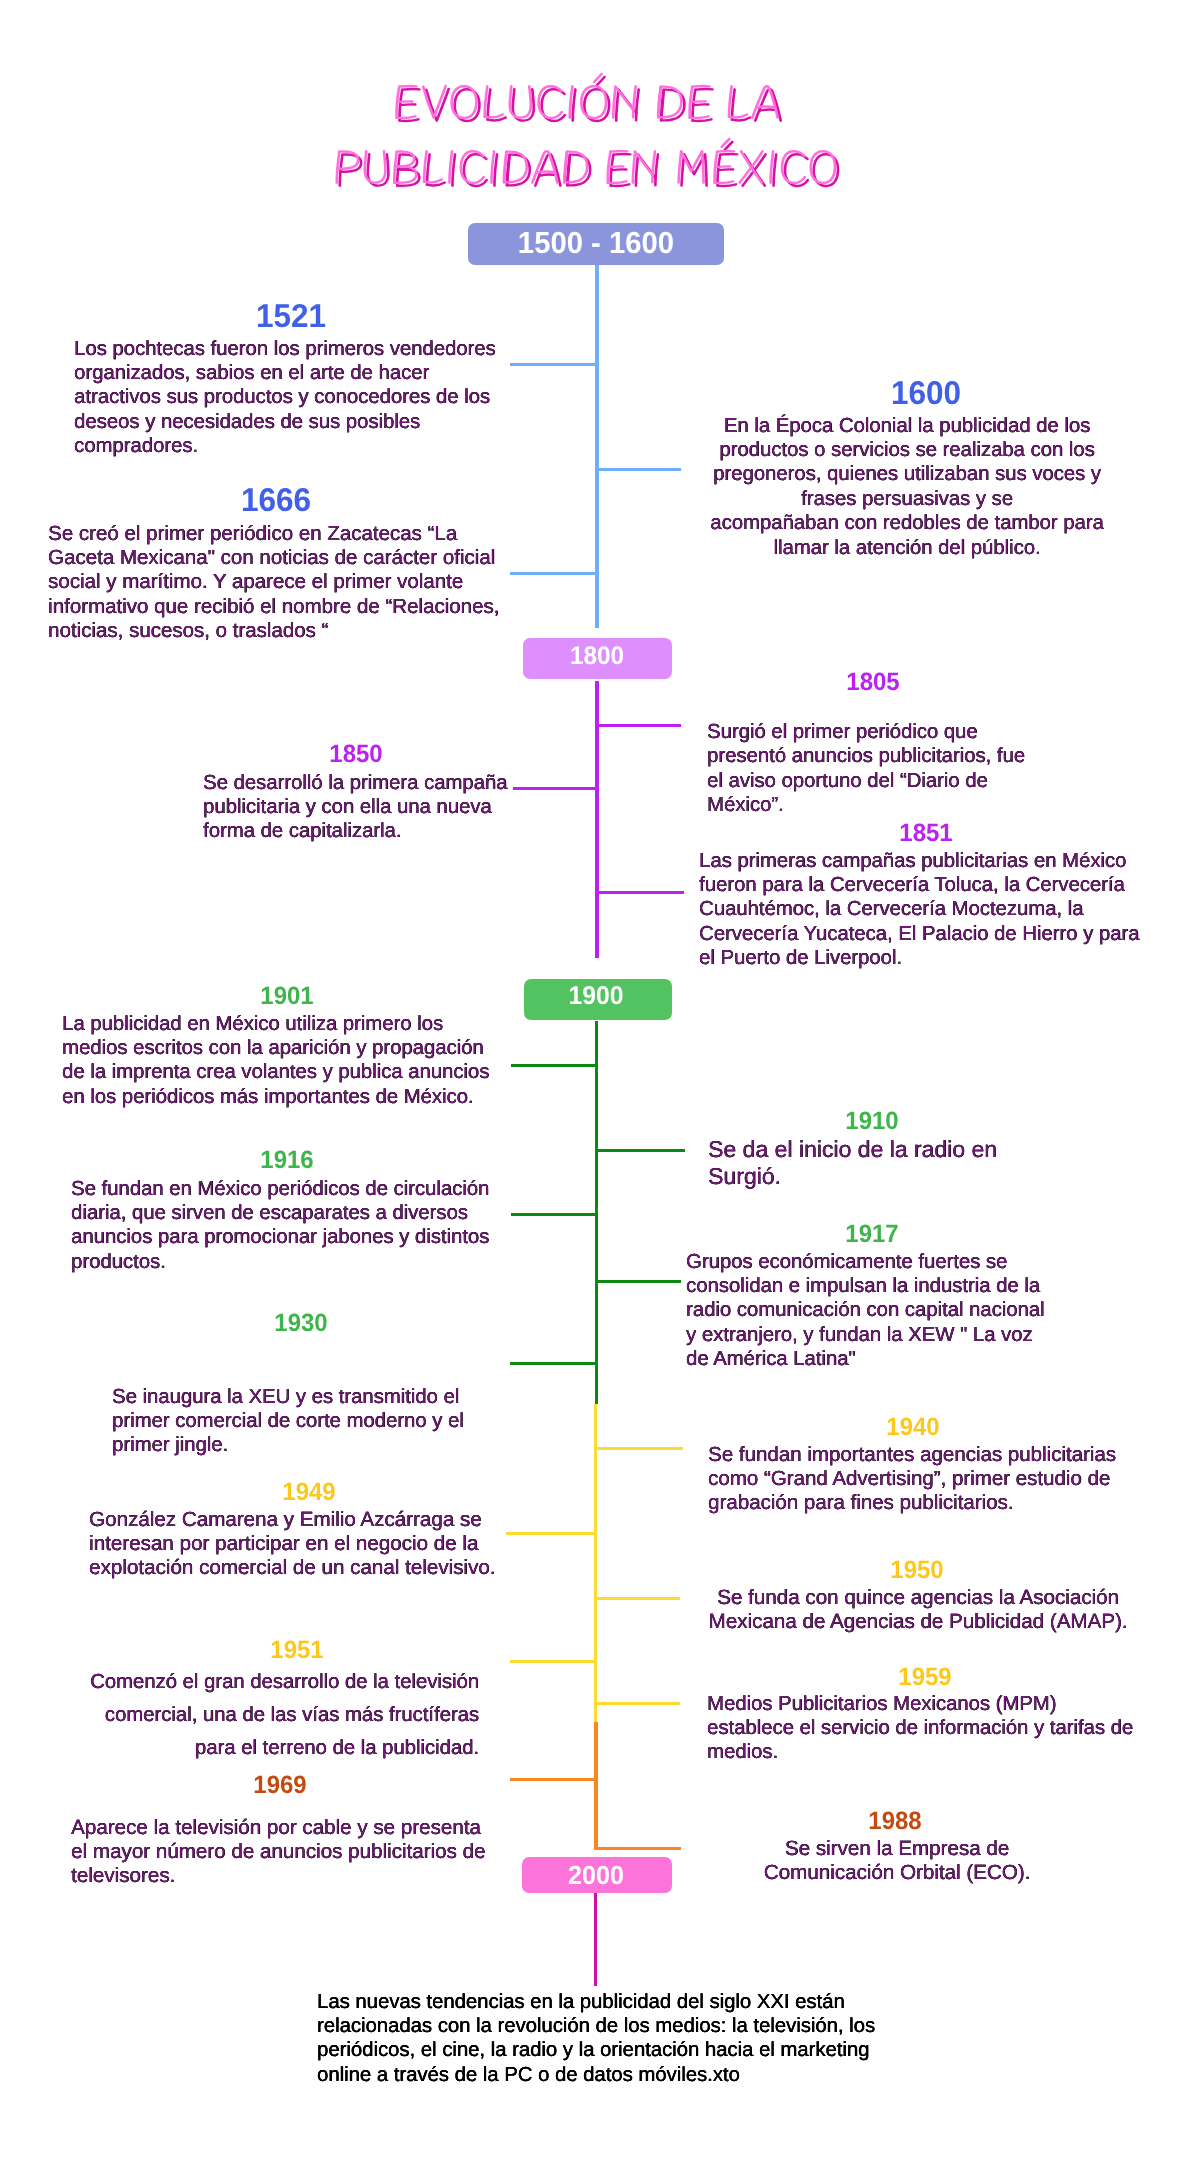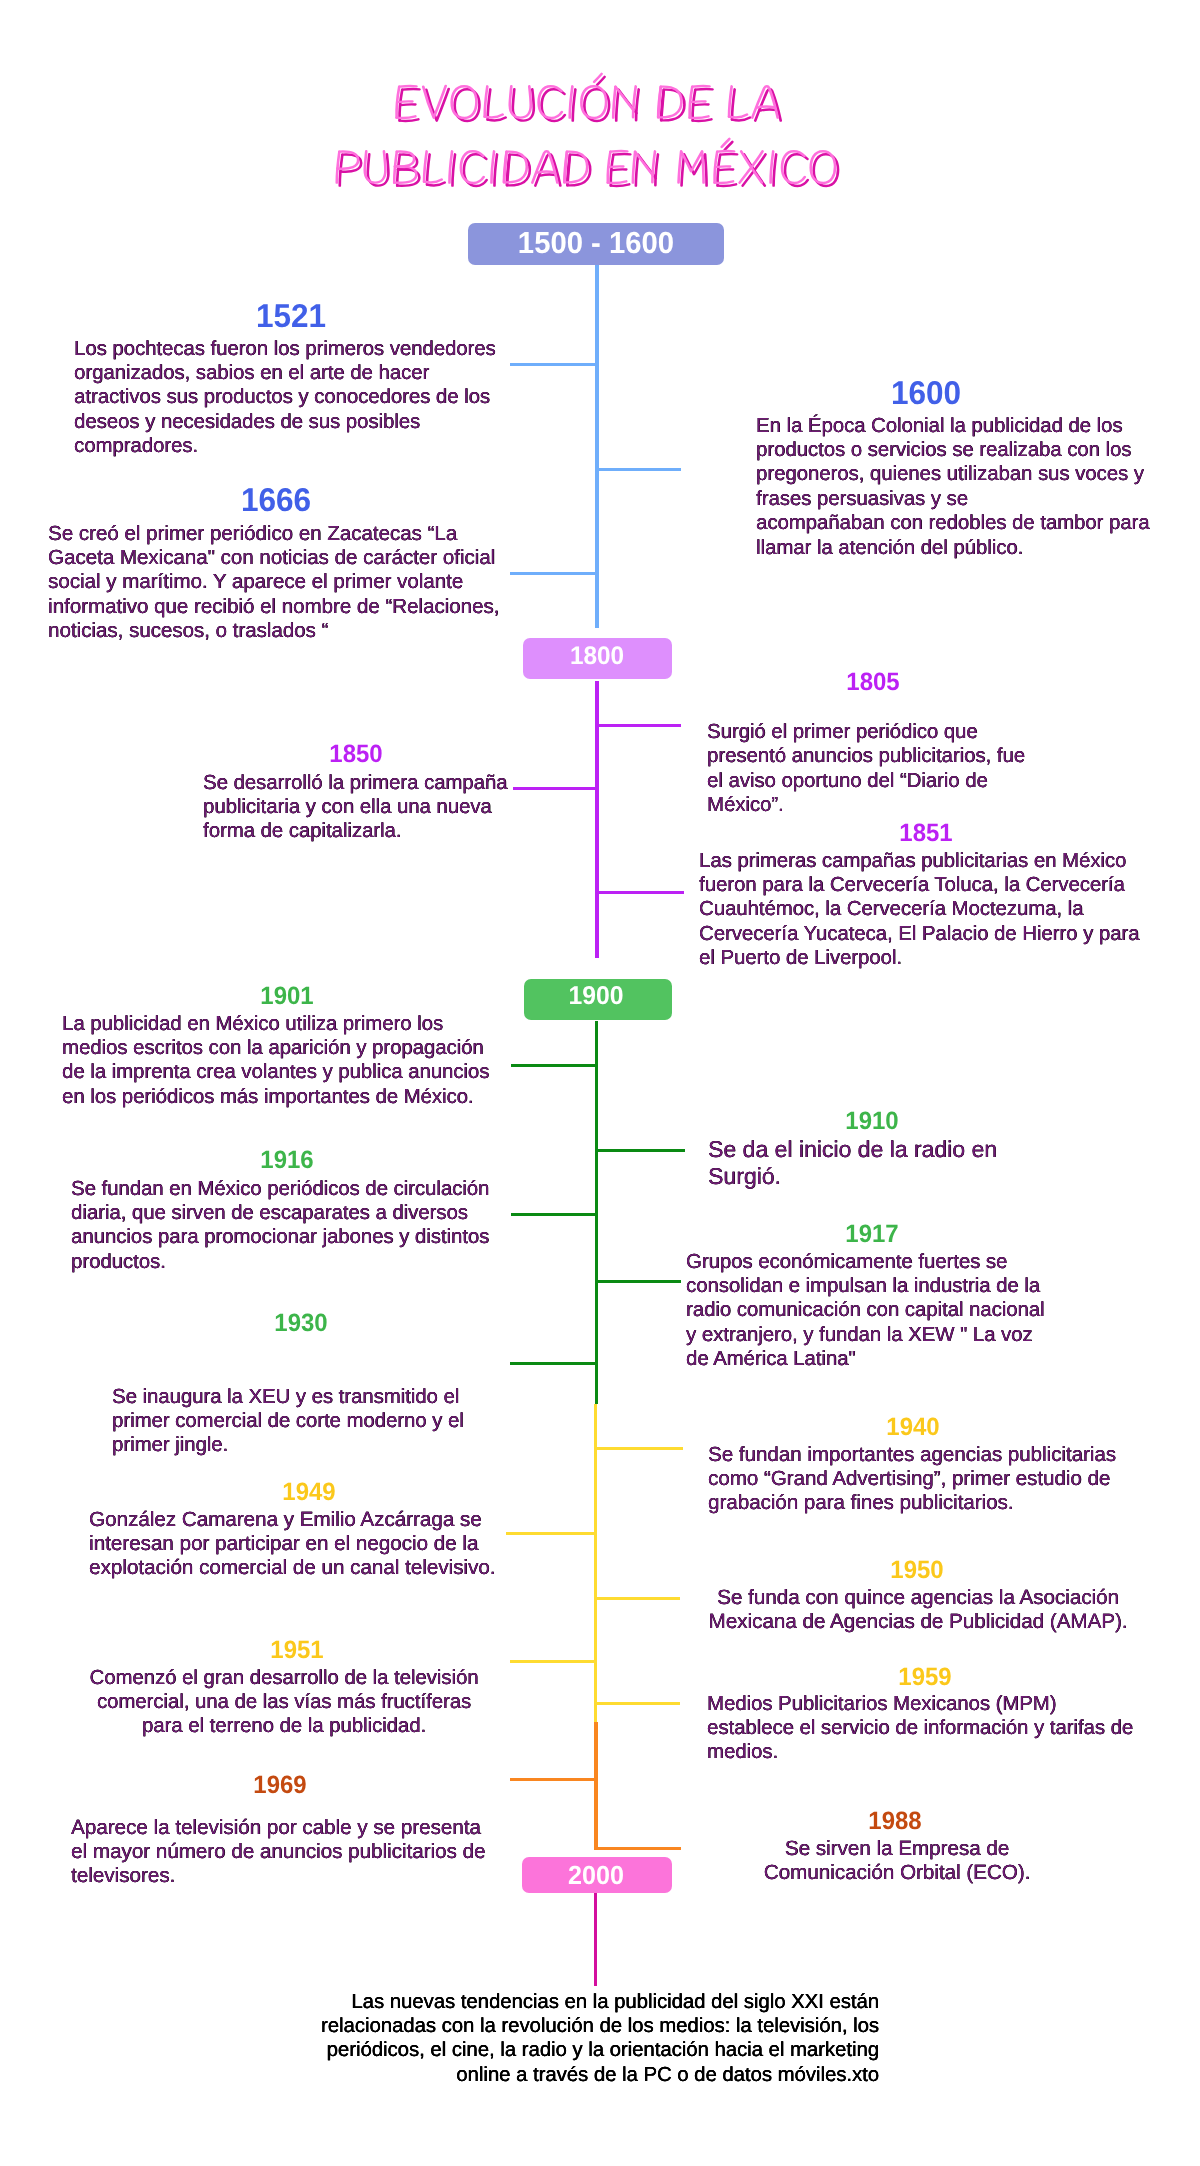--- a/index.html
+++ b/index.html
@@ -20,21 +20,21 @@
              white-space:nowrap;transform:translateX(-50%) scaleX(0.96);}
 
   .entry{position:absolute;}
   .entry .yr{font-weight:bold;line-height:1;position:absolute;white-space:nowrap;
              transform:translateX(-50%) scaleX(0.955);}
   .entry .bd{font-size:20.3px;line-height:24.4px;color:#701a75;margin:0;
              white-space:pre-line;position:absolute;
              text-shadow:0 0 0.45px #000,0.35px 0 0.2px #000;}
 
   .footer{position:absolute;font-size:20.3px;line-height:24.4px;color:#000000;
-          text-align:right;text-shadow:0 0 0.45px #000,0.35px 0 0.2px #000;}
+          text-align:left;text-shadow:0 0 0.45px #000,0.35px 0 0.2px #000;}
 </style>
 </head>
 <body>
 
 <div id="stage">
 
   <svg id="title-svg" viewBox="0 0 1200 220">
     <title>EVOLUCIÓN DE LA PUBLICIDAD EN MÉXICO</title>
     <g id="title-glyphs" fill="none" stroke-linecap="round" stroke-linejoin="round">
         <g stroke="#D910A5" stroke-width="7.08" transform="translate(3,3)">
@@ -208,21 +208,21 @@
       <div class="era" style="left: 522px; top: 1857px; width: 150px; height: 36px; background: rgb(252, 116, 218);"></div>
       <span class="era-label" style="font-size: 26.2px; left: 595.8px; top: 1861.71px;">2000</span>
     </div>
   <div id="entries">
       <div class="entry" style="left: 0px; top: 0px; width: 1200px; height: 0px;">
         <div class="yr" style="color: rgb(65, 96, 232); left: 291px; font-size: 33px; top: 298.769px;">1521</div>
         <p class="bd" style="text-align: left; left: 74px; width: 424px; font-size: 20.3px; line-height: 24.4px; top: 336.545px;">Los pochtecas fueron los primeros vendedores organizados, sabios en el arte de hacer atractivos sus productos y conocedores de los deseos y necesidades de sus posibles compradores.</p>
       </div>
       <div class="entry" style="left: 0px; top: 0px; width: 1200px; height: 0px;">
         <div class="yr" style="color: rgb(65, 96, 232); left: 926px; font-size: 33px; top: 375.769px;">1600</div>
-        <p class="bd" style="text-align: left; left: 708px; width: 398px; font-size: 20.3px; line-height: 24.4px; top: 413.545px; margin-left: 48px;">En la Época Colonial la publicidad de los productos o servicios se realizaba con los pregoneros, quienes utilizaban sus voces y frases persuasivas y se
+        <p class="bd" style="text-align: center; left: 708px; width: 398px; font-size: 20.3px; line-height: 24.4px; top: 413.545px;">En la Época Colonial la publicidad de los productos o servicios se realizaba con los pregoneros, quienes utilizaban sus voces y frases persuasivas y se
 acompañaban con redobles de tambor para llamar la atención del público.</p>
       </div>
       <div class="entry" style="left: 0px; top: 0px; width: 1200px; height: 0px;">
         <div class="yr" style="color: rgb(65, 96, 232); left: 276px; font-size: 33px; top: 482.769px;">1666</div>
         <p class="bd" style="text-align: left; left: 48px; width: 456px; font-size: 20.5px; line-height: 24.4px; top: 521.601px;">Se creó el primer periódico en Zacatecas “La Gaceta Mexicana" con noticias de carácter oficial social y marítimo. Y aparece el primer volante informativo que recibió el nombre de “Relaciones, noticias, sucesos, o traslados “</p>
       </div>
       <div class="entry" style="left: 0px; top: 0px; width: 1200px; height: 0px;">
         <div class="yr" style="color: rgb(188, 33, 244); left: 873px; font-size: 25.1px; top: 670.022px;">1805</div>
         <p class="bd" style="text-align: left; left: 707px; width: 324px; font-size: 20.3px; line-height: 24.4px; top: 720px;">Surgió el primer periódico que presentó anuncios publicitarios, fue el aviso oportuno del “Diario de México”.</p>
       </div>
@@ -261,21 +261,21 @@
       <div class="entry" style="left: 0px; top: 0px; width: 1200px; height: 0px;">
         <div class="yr" style="color: rgb(251, 200, 27); left: 309px; font-size: 25.1px; top: 1480.02px;">1949</div>
         <p class="bd" style="text-align: left; left: 89px; width: 412px; font-size: 20.6px; line-height: 24.4px; top: 1507.63px;">González Camarena y Emilio Azcárraga se interesan por participar en el negocio de la explotación comercial de un canal televisivo.</p>
       </div>
       <div class="entry" style="left: 0px; top: 0px; width: 1200px; height: 0px;">
         <div class="yr" style="color: rgb(251, 200, 27); left: 917px; font-size: 25.1px; top: 1558.02px;">1950</div>
         <p class="bd" style="text-align: center; left: 708px; width: 420px; font-size: 20.6px; line-height: 24.4px; top: 1585.63px;">Se funda con quince agencias la Asociación Mexicana de Agencias de Publicidad (AMAP).</p>
       </div>
       <div class="entry" style="left: 0px; top: 0px; width: 1200px; height: 0px;">
         <div class="yr" style="color: rgb(251, 200, 27); left: 297px; font-size: 25.1px; top: 1638.02px;">1951</div>
-        <p class="bd" style="text-align: center; left: 89px; width: 390px; font-size: 20.3px; line-height: 24px; top: 1665.54px;">Comenzó el gran desarrollo de la televisión comercial, una de las vías más fructíferas para el terreno de la publicidad.</p>
+        <p class="bd" style="text-align: right; left: 89px; width: 390px; font-size: 20.3px; line-height: 33px; top: 1665.54px;">Comenzó el gran desarrollo de la televisión comercial, una de las vías más fructíferas para el terreno de la publicidad.</p>
       </div>
       <div class="entry" style="left: 0px; top: 0px; width: 1200px; height: 0px;">
         <div class="yr" style="color: rgb(251, 200, 27); left: 925px; font-size: 25.1px; top: 1665.02px;">1959</div>
         <p class="bd" style="text-align: left; left: 707px; width: 430px; font-size: 20.3px; line-height: 24.4px; top: 1691.54px;">Medios Publicitarios Mexicanos (MPM) establece el servicio de información y tarifas de medios.</p>
       </div>
       <div class="entry" style="left: 0px; top: 0px; width: 1200px; height: 0px;">
         <div class="yr" style="color: rgb(196, 74, 16); left: 280px; font-size: 25.1px; top: 1773.02px;">1969</div>
         <p class="bd" style="text-align: left; left: 71px; width: 418px; font-size: 20.6px; line-height: 24.4px; top: 1799.63px; margin-top: 16px;">Aparece la televisión por cable y se presenta el mayor número de anuncios publicitarios de televisores.</p>
       </div>
       <div class="entry" style="left: 0px; top: 0px; width: 1200px; height: 0px;">

